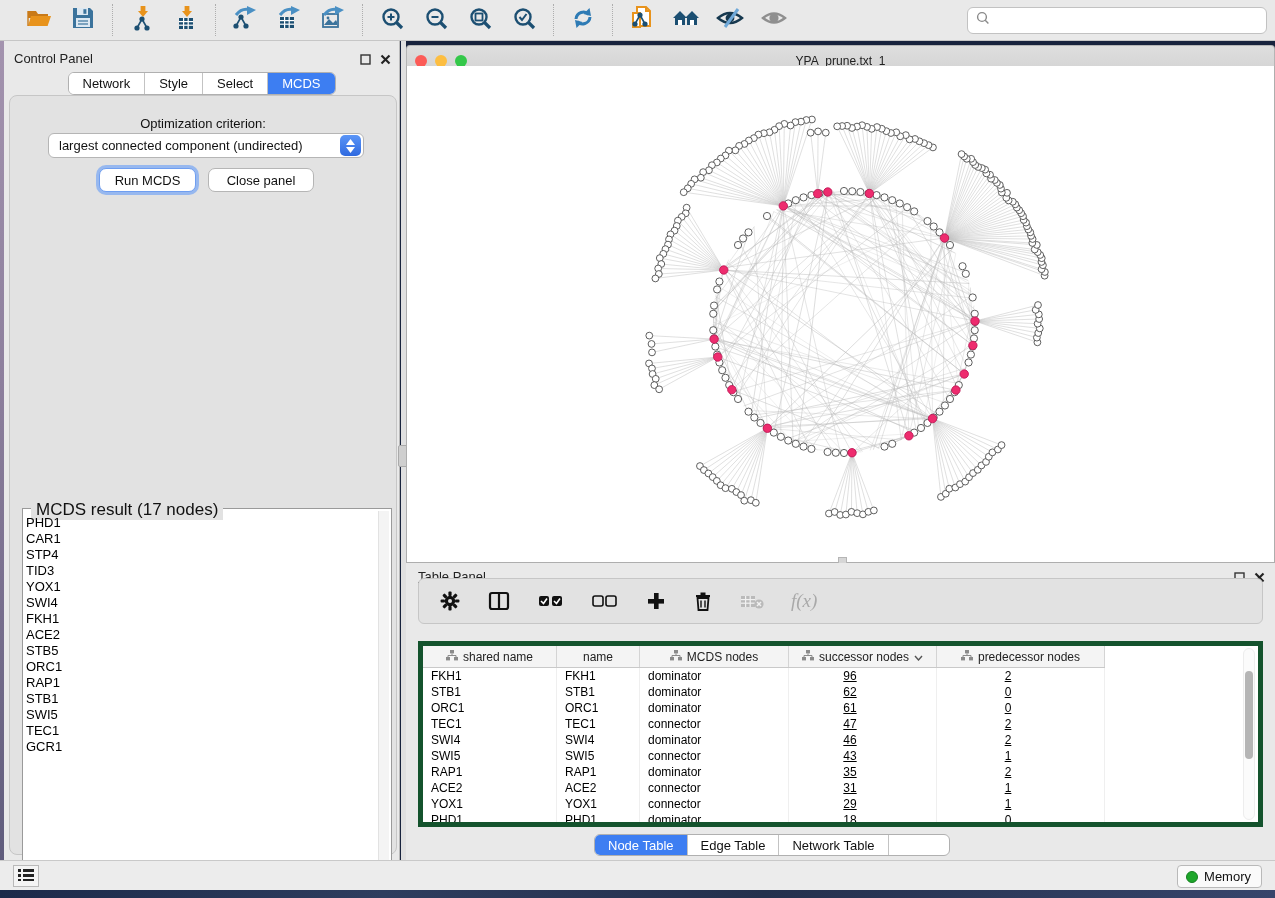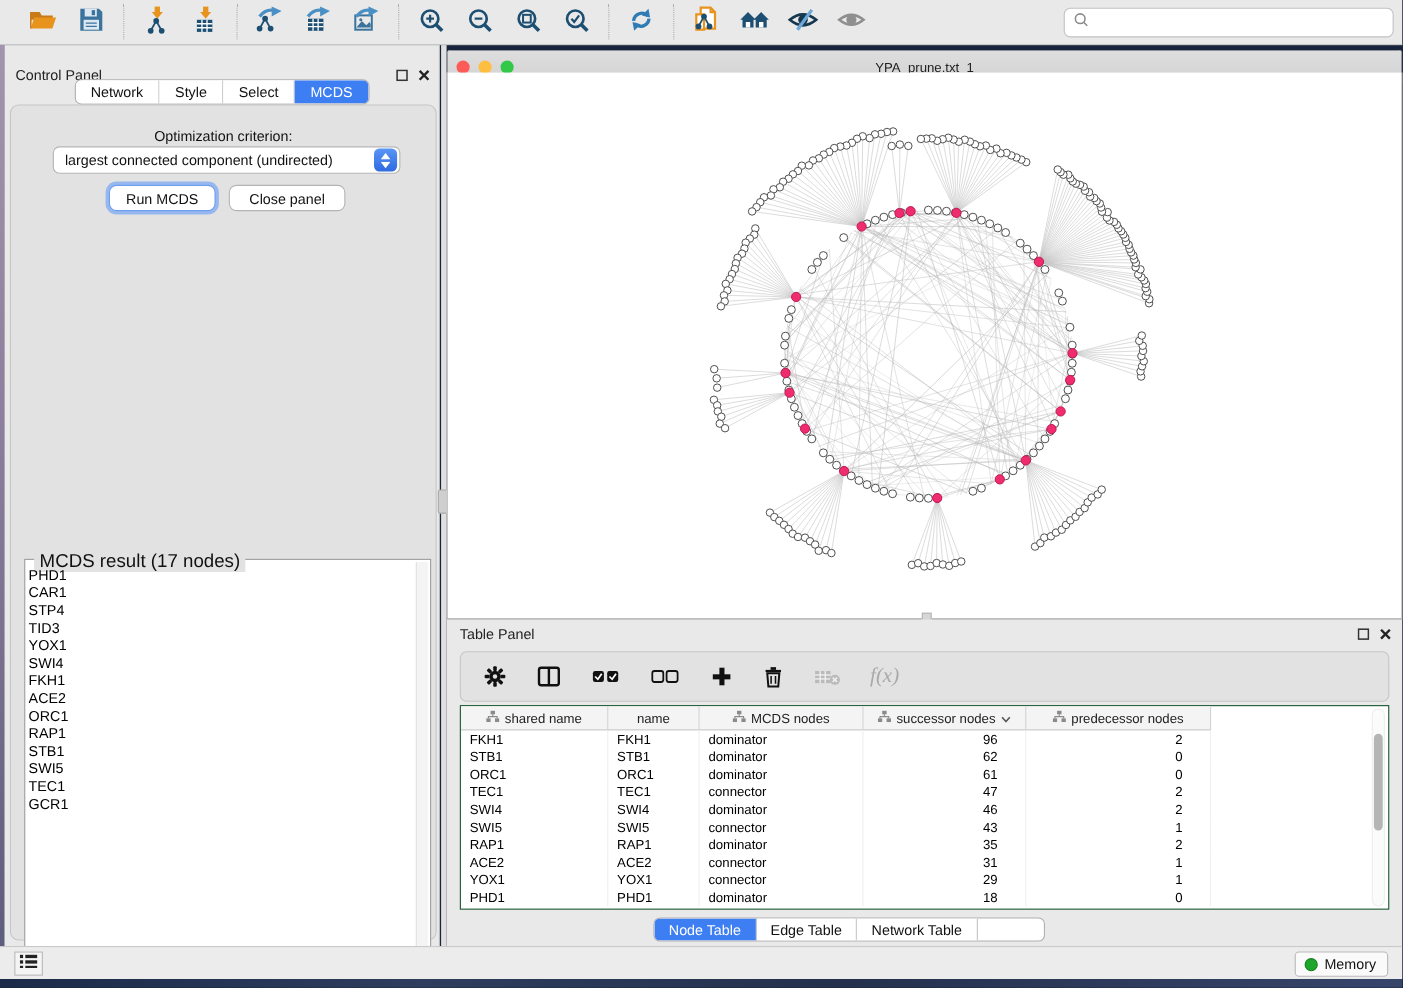--- a/index.html
+++ b/index.html
@@ -15,21 +15,21 @@
   .toolbar { left:0; top:0; width:1275px; height:41px; background:#e9e9e9; border-bottom:1px solid #c6c6c6; display:flex; align-items:center; padding-left:10px; }
   .tb-group { display:flex; align-items:center; gap:6px; padding:0 10px; }
   .tb-btn { width:38px; height:32px; display:flex; align-items:center; justify-content:center; cursor:default; }
   .tb-sep { width:0; height:32px; border-left:1px dotted #aeaeae; }
   .search-wrap { margin-left:auto; margin-right:8px; display:flex; align-items:center; }
   .search-box { width:300px; height:27px; background:#fff; border:1px solid #c2c2c2; border-radius:6px; display:flex; align-items:center; padding:0 7px; }
   .search-box input { border:none; outline:none; flex:1; font:13px "Liberation Sans",sans-serif; background:transparent; }
 
   
   .control-panel { left:4px; top:41px; width:396px; height:819px; background:#e9e9e9; border-right:1px solid #b9b9b9; }
-  .cp-header { position:absolute; left:0; top:12px; width:100%; height:28px; }
+  .cp-header { position:absolute; left:0; top:2px; width:100%; height:28px; }
   .cp-title { position:absolute; left:10px; top:8px; font-size:13px; color:#222; }
   .win-ctrls { position:absolute; right:8px; top:8px; display:flex; gap:9px; align-items:center; }
   .cp-tabs { position:absolute; left:50%; transform:translateX(-50%); top:31px; display:flex; height:23px; border:1px solid #b0b0b0; border-radius:6px; overflow:hidden; background:#fff; }
   .cp-tab { padding:0 14px; font-size:13px; display:flex; align-items:center; background:#fff; border-right:1px solid #c3c3c3; color:#111; }
   .cp-tab:last-child { border-right:none; }
   .cp-tab.active { background:#3d7ef2; color:#fff; }
   .cp-body { position:absolute; left:5px; top:54px; width:388px; height:760px; background:#e2e2e2; border:1px solid #c6c6c6; border-radius:8px; }
   .opt-label { position:absolute; top:20px; width:100%; text-align:center; font-size:13px; color:#111; }
   .dropdown { position:absolute; left:38px; top:37px; width:316px; height:25px; background:#fff; border:1px solid #b5b5b5; border-radius:6px; display:flex; align-items:center; }
   .dropdown .dd-text { flex:1; font-size:13px; padding-left:10px; white-space:nowrap; overflow:hidden; }
@@ -51,32 +51,32 @@
   .net-title { left:406px; top:45px; width:869px; height:32px; background:linear-gradient(#dedede,#d2d2d2); border:1px solid #b5b5b5; border-bottom:1px solid #a8a8a8; border-radius:4px 4px 0 0; display:flex; align-items:center; }
   .traffic { display:flex; gap:8px; margin-left:8px; }
   .light { width:12px; height:12px; border-radius:50%; }
   .net-name { position:absolute; width:100%; text-align:center; font-size:12px; color:#222; }
   .net-canvas { left:406px; top:66px; width:869px; height:497px; background:#fff; border:1px solid #aeaeae; border-top:none; }
   .net-canvas svg { display:block; }
   .h-handle { left:838px; top:557px; width:9px; height:7px; background:#d6d6d6; border:1px solid #b5b5b5; }
 
   
   .table-panel-bg { left:406px; top:563px; width:869px; height:297px; background:#e9e9e9; }
-  .tp-title { position:absolute; left:12px; top:6px; font-size:13px; color:#222; }
-  .tp-toolbar { position:absolute; left:12px; top:29px; width:845px; height:46px; background:#e2e2e2; border:1px solid #c6c6c6; border-radius:6px; display:flex; align-items:center; gap:26px; padding-left:20px; }
+  .tp-title { position:absolute; left:12px; top:6px; font-size:13px; color:#222;text-decoration:underline; }
+  .tp-toolbar { position:absolute; left:12px; top:15px; width:845px; height:46px; background:#e2e2e2; border:1px solid #c6c6c6; border-radius:6px; display:flex; align-items:center; gap:26px; padding-left:20px; }
   .tp-icon { display:flex; align-items:center; justify-content:center; height:30px; }
   .fx { font-family:"Liberation Serif", serif; font-style:italic; font-size:19px; color:#a9a9a9; }
-  .table-box { position:absolute; left:12px; top:78px; width:845px; height:186px; background:#fff; border:1px solid #14532d; overflow:hidden; }
+  .table-box { position:absolute; left:12px; top:78px; width:845px; height:186px; background:#fff; border:5px solid #14532d; overflow:hidden; }
   .thead { position:absolute; left:0; top:0; height:22px; background:#f4f4f4; border-bottom:1px solid #c9c9c9; display:flex; }
   .th { display:flex; align-items:center; justify-content:center; gap:5px; font-size:12px; color:#222; border-right:1px solid #d4d4d4; height:100%; }
   .tbody { position:absolute; left:0; top:22px; }
   .tr { display:flex; height:16px; }
   .td { font-size:12px; color:#000; height:16px; line-height:16px; white-space:nowrap; overflow:hidden; border-right:1px solid #efefef; }
   .td.left { padding-left:8px; }
-  .td.right { text-align:right; padding-right:25px; }
+  .td.right { text-align:center; padding-right:25px;text-decoration:underline; }
   .tbl-scroll { position:absolute; right:3px; top:2px; width:12px; bottom:2px; background:#fbfbfb; border:1px solid #ededed; border-radius:6px; }
   .tbl-thumb { position:absolute; left:1px; width:8px; top:22px; height:88px; background:#b5b5b5; border-radius:4px; }
   .bottom-tabs { position:absolute; left:188px; top:271px; display:flex; height:22px; border:1px solid #b0b0b0; border-radius:6px; overflow:hidden; background:#fff; }
   .bt-tab { padding:0 13px; font-size:13px; display:flex; align-items:center; background:#fff; border-right:1px solid #c3c3c3; color:#111; }
   .bt-tab:last-child { border-right:none;margin-top:32px; }
   .bt-tab.active { background:#3d7ef2; color:#fff; }
 
   
   .status-bar { left:0; top:860px; width:1275px; height:30px; background:#ececec; border-top:1px solid #c9c9c9; }
   .st-left-btn { position:absolute; left:13px; top:4px; width:26px; height:22px; background:#f4f4f4; border:1px solid #b9b9b9; display:flex; align-items:center; justify-content:center; }
@@ -300,20 +300,21 @@
       <span class="mcds-legend">MCDS result (17 nodes)</span>
       <div class="mcds-list" id="mcds-list">
           <div>PHD1</div>
           <div>CAR1</div>
           <div>STP4</div>
           <div>TID3</div>
           <div>YOX1</div>
           <div>SWI4</div>
           <div>FKH1</div>
           <div>ACE2</div>
+          <div>STB5</div>
           <div>ORC1</div>
           <div>RAP1</div>
           <div>STB1</div>
           <div>SWI5</div>
           <div>TEC1</div>
           <div>GCR1</div>
         </div>
       <div class="mcds-scroll"></div>
     </div>
   </div>

